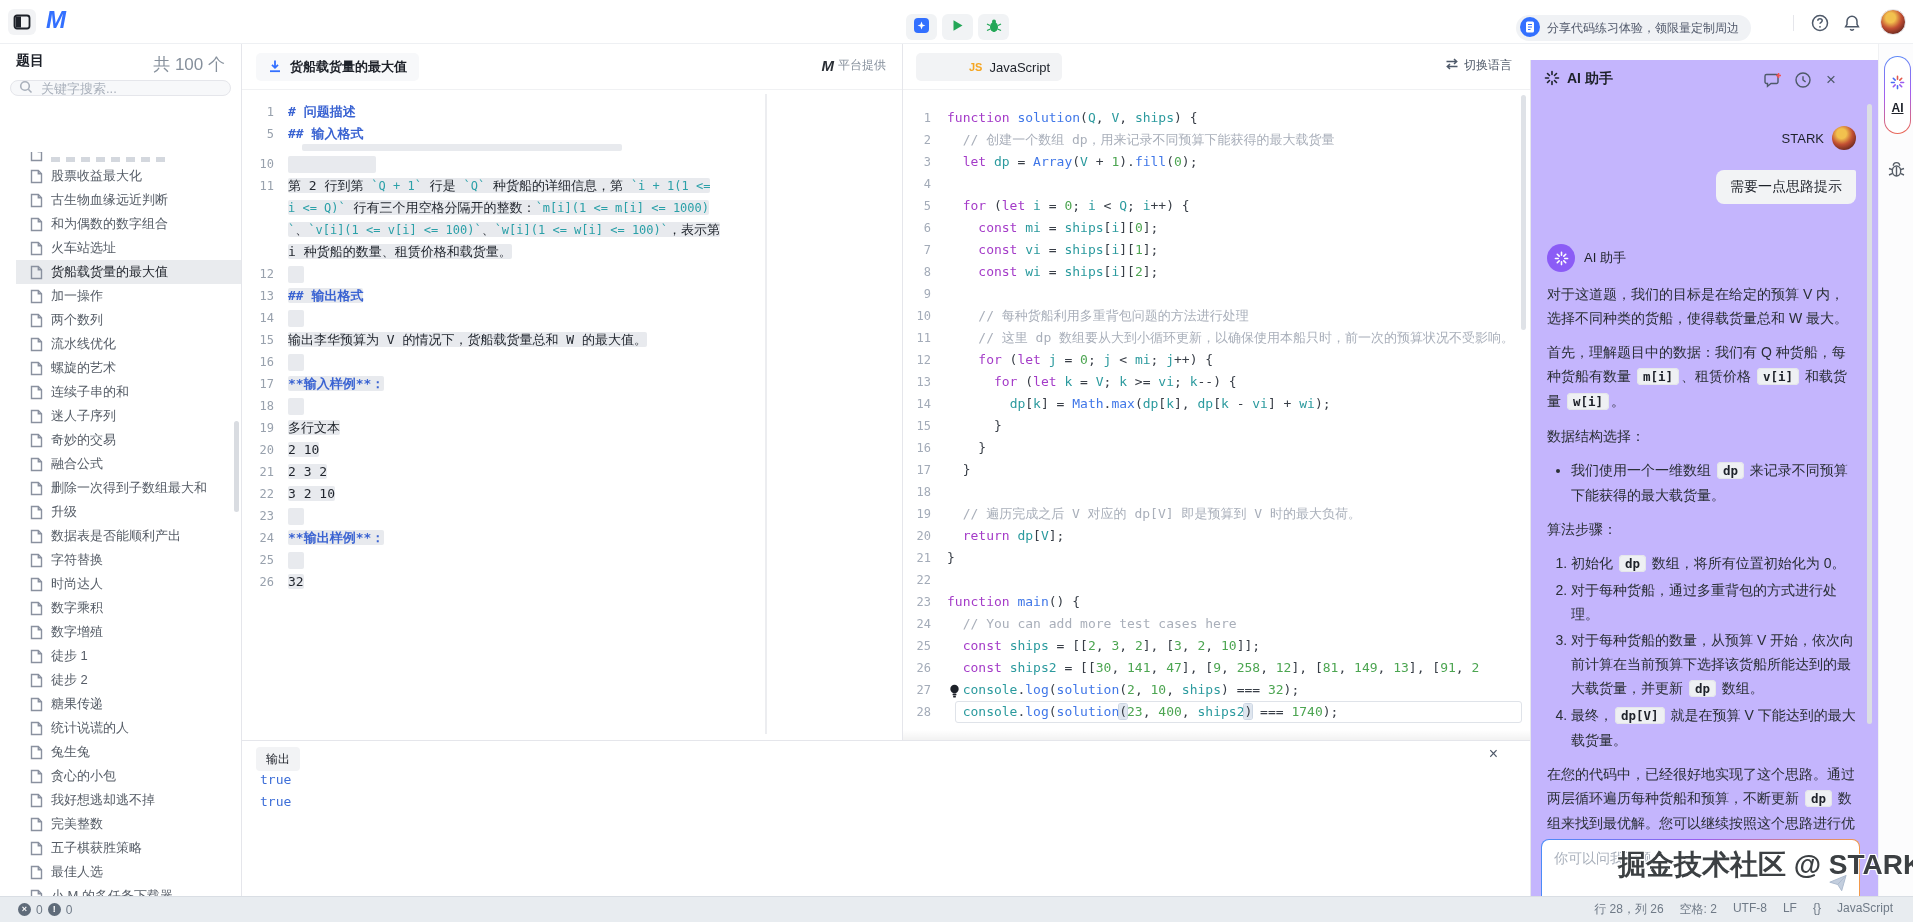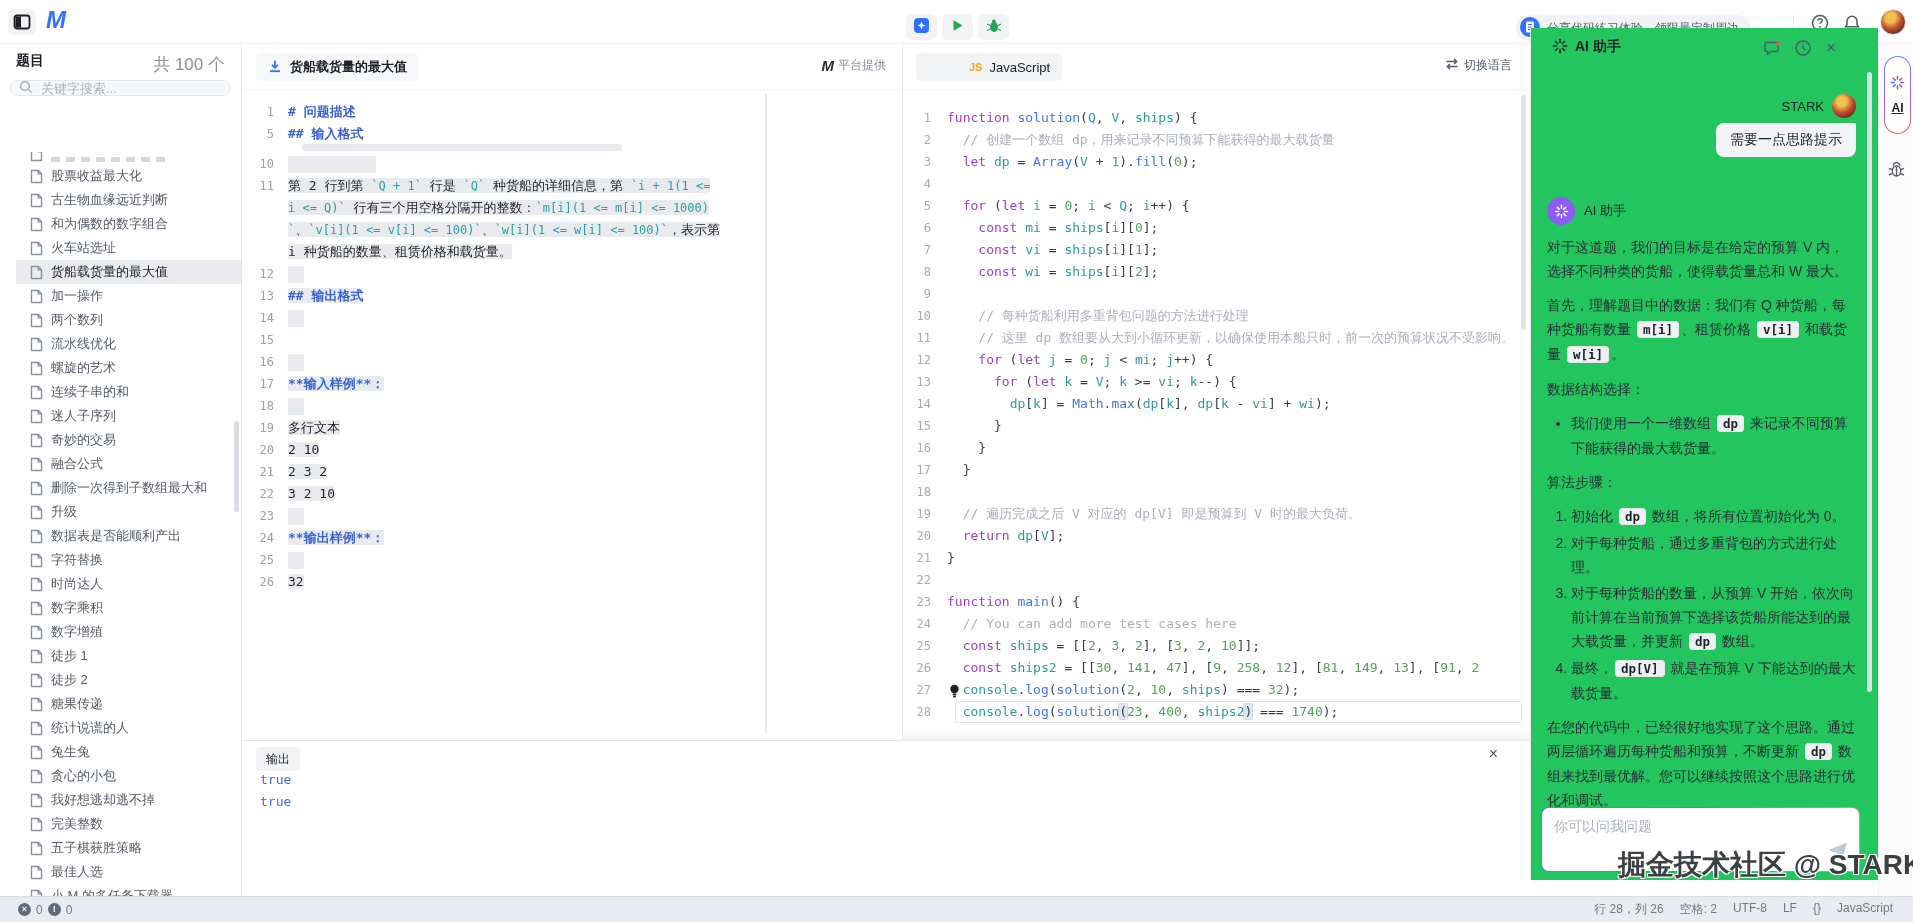--- a/index.html
+++ b/index.html
@@ -75,32 +75,32 @@
   #editor-shadow{position:absolute;left:0;bottom:0;right:0;height:10px;background:linear-gradient(transparent,rgba(0,0,0,.05));}
 
   
   #output{position:absolute;left:242px;top:740px;width:1288px;height:156px;background:#fff;border-top:1px solid #e5e6eb;}
   #output-tab{position:absolute;left:14px;top:6px;height:24px;background:#f2f3f5;border-radius:4px;padding:0 10px;display:flex;align-items:center;font-size:12px;cursor:pointer;}
   #output-close{position:absolute;right:32px;top:5px;font-size:16px;color:#4e5969;cursor:pointer;line-height:1;}
   #out-lines{position:absolute;left:18px;top:28px;font-family:"DejaVu Sans Mono",monospace;font-size:13px;color:#3e6fd8;}
   .out-line{height:22px;line-height:22px;}
 
   
-  #ai{position:absolute;left:1530px;top:28px;width:348px;height:852px;background:#22c55e;border-left:1px solid #e5e6eb;padding-left:8px;}
+  #ai{position:absolute;left:1530px;top:60px;width:348px;height:852px;background:#c4b5fd;border-left:1px solid #e5e6eb;}
   #ai-head{position:relative;height:34px;padding:10px 14px 0;}
   #ai-title{font-weight:bold;font-size:14px;margin-left:22px;}
   #ai-sparkle{position:absolute;left:13px;top:10px;}
   .ai-head-icon{position:absolute;top:11px;width:18px;height:18px;color:#4e5969;cursor:pointer;}
   #ai-new{right:96px;} #ai-history{right:66px;}
   #ai-close{right:38px;font-size:17px;line-height:17px;text-align:center;}
   #ai-chat{position:absolute;left:0;top:34px;right:0;height:745px;overflow:hidden;padding:0 22px 0 16px;}
   #user-row{display:flex;justify-content:flex-end;align-items:center;gap:8px;margin-top:32px;}
   #user-name{font-size:13px;color:#1d2129;}
   #chat-avatar{width:24px;height:24px;border-radius:50%;background:radial-gradient(circle at 40% 32%,#f2c14e 0 22%,#c24f33 50%,#6e2a20 78%,#40150f);}
-  #user-bubble-row{display:flex;justify-content:flex-end;margin-top:5px;text-align:right;}
+  #user-bubble-row{display:flex;justify-content:flex-end;margin-top:20px;text-align:right;}
   #user-bubble{background:#f2f3f5;border-radius:8px 2px 8px 8px;padding:8px 14px;font-size:14px;color:#1d2129;}
   #ai-row{display:flex;align-items:center;gap:9px;margin-top:40px;}
   #ai-avatar{width:28px;height:28px;border-radius:50%;background:#8b5cf6;display:flex;align-items:center;justify-content:center;}
   #ai-name{font-size:13px;color:#1d2129;}
   #ai-blocks{margin-top:4px;font-size:14px;line-height:24px;color:#2a2f36;}
   .msg-p{margin-top:10px;}
   .msg-list{margin:10px 0 0;padding-left:24px;}
   .msg-list li{margin-top:2px;}
   .chip{background:#eef0f3;border:1px solid #e4e6ea;border-radius:4px;padding:0 5px;margin:0 2px;font-family:"DejaVu Sans Mono",monospace;font-size:12.5px;font-weight:bold;color:#1d2129;}
   #ai-scroll{position:absolute;left:336px;top:44px;width:5px;height:620px;background:#dcdfe3;border-radius:3px;}
@@ -485,20 +485,21 @@
         <div class="prow">
           <span class="pgut">13</span>
           <span class="ptext md-h"><span class="hl"><span>## 输出格式</span></span></span>
         </div>
         <div class="prow">
           <span class="pgut">14</span>
           <span class="ptext"><span class="hl stub" style="width: 16px;"></span></span>
         </div>
         <div class="prow">
           <span class="pgut">15</span>
+          <span class="ptext"><span class="hl"><span>输出李华预算为 V 的情况下，货船载货量总和 W 的最大值。</span></span></span>
         </div>
         <div class="prow">
           <span class="pgut">16</span>
           <span class="ptext"><span class="hl stub" style="width: 16px;"></span></span>
         </div>
         <div class="prow">
           <span class="pgut">17</span>
           <span class="ptext md-b"><span class="hl"><span>**输入样例**：</span></span></span>
         </div>
         <div class="prow">

